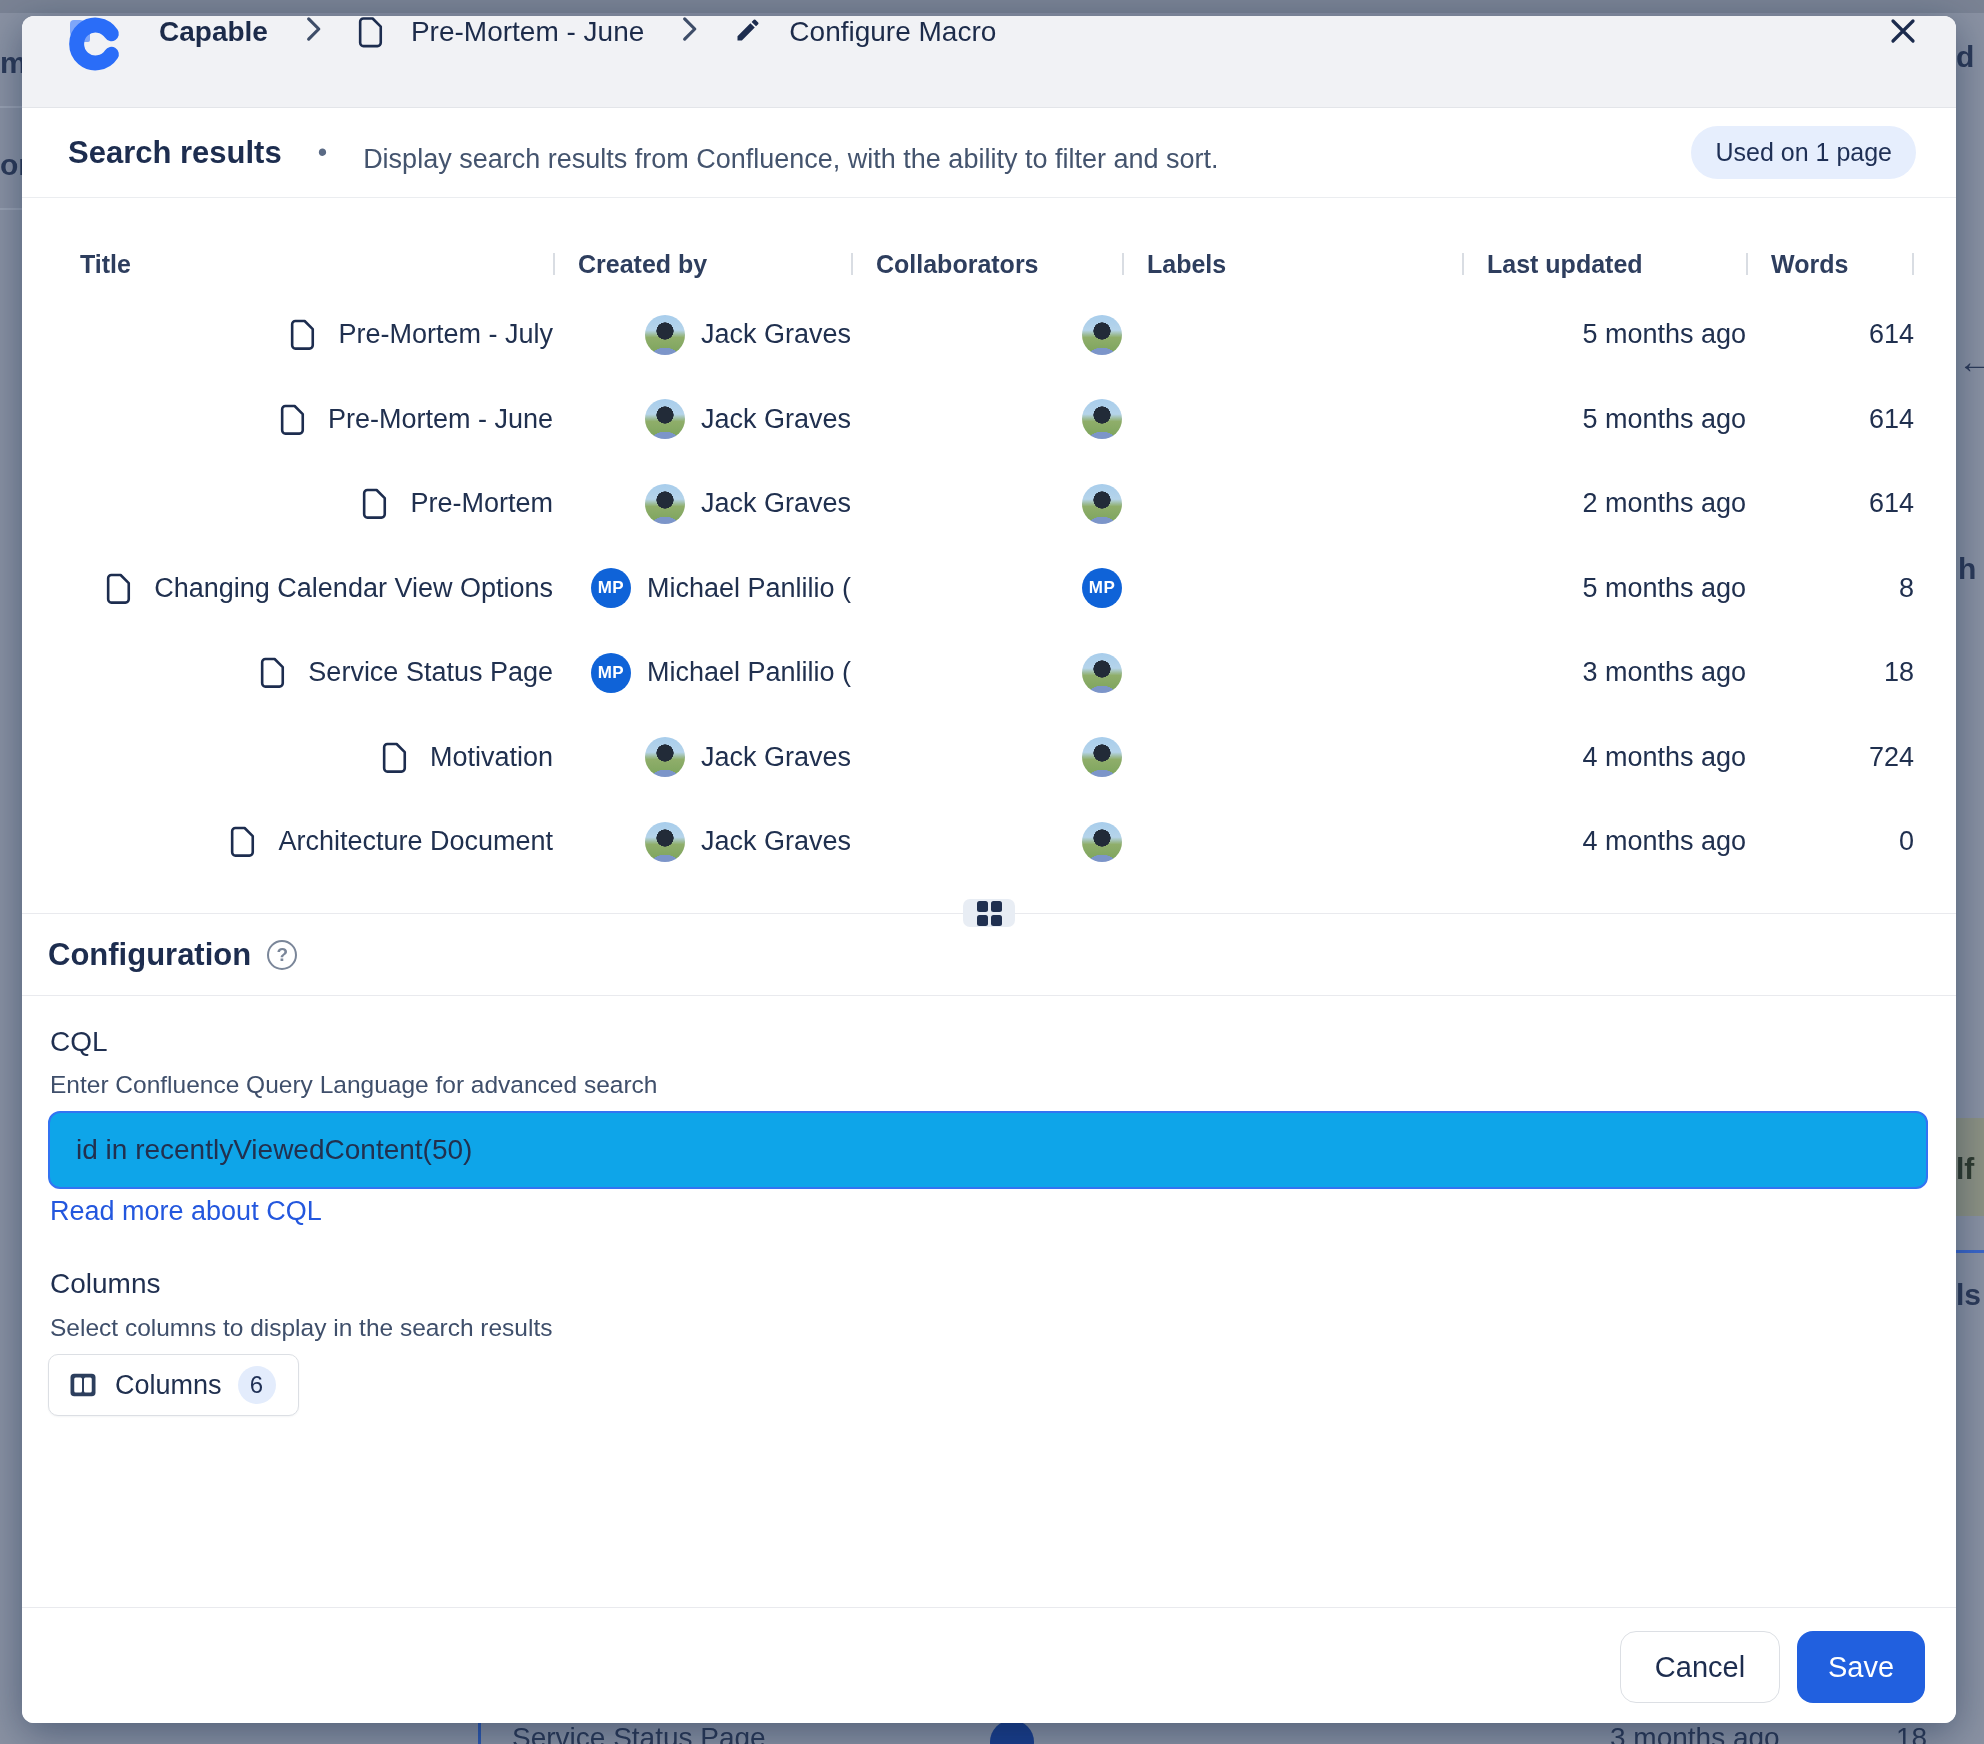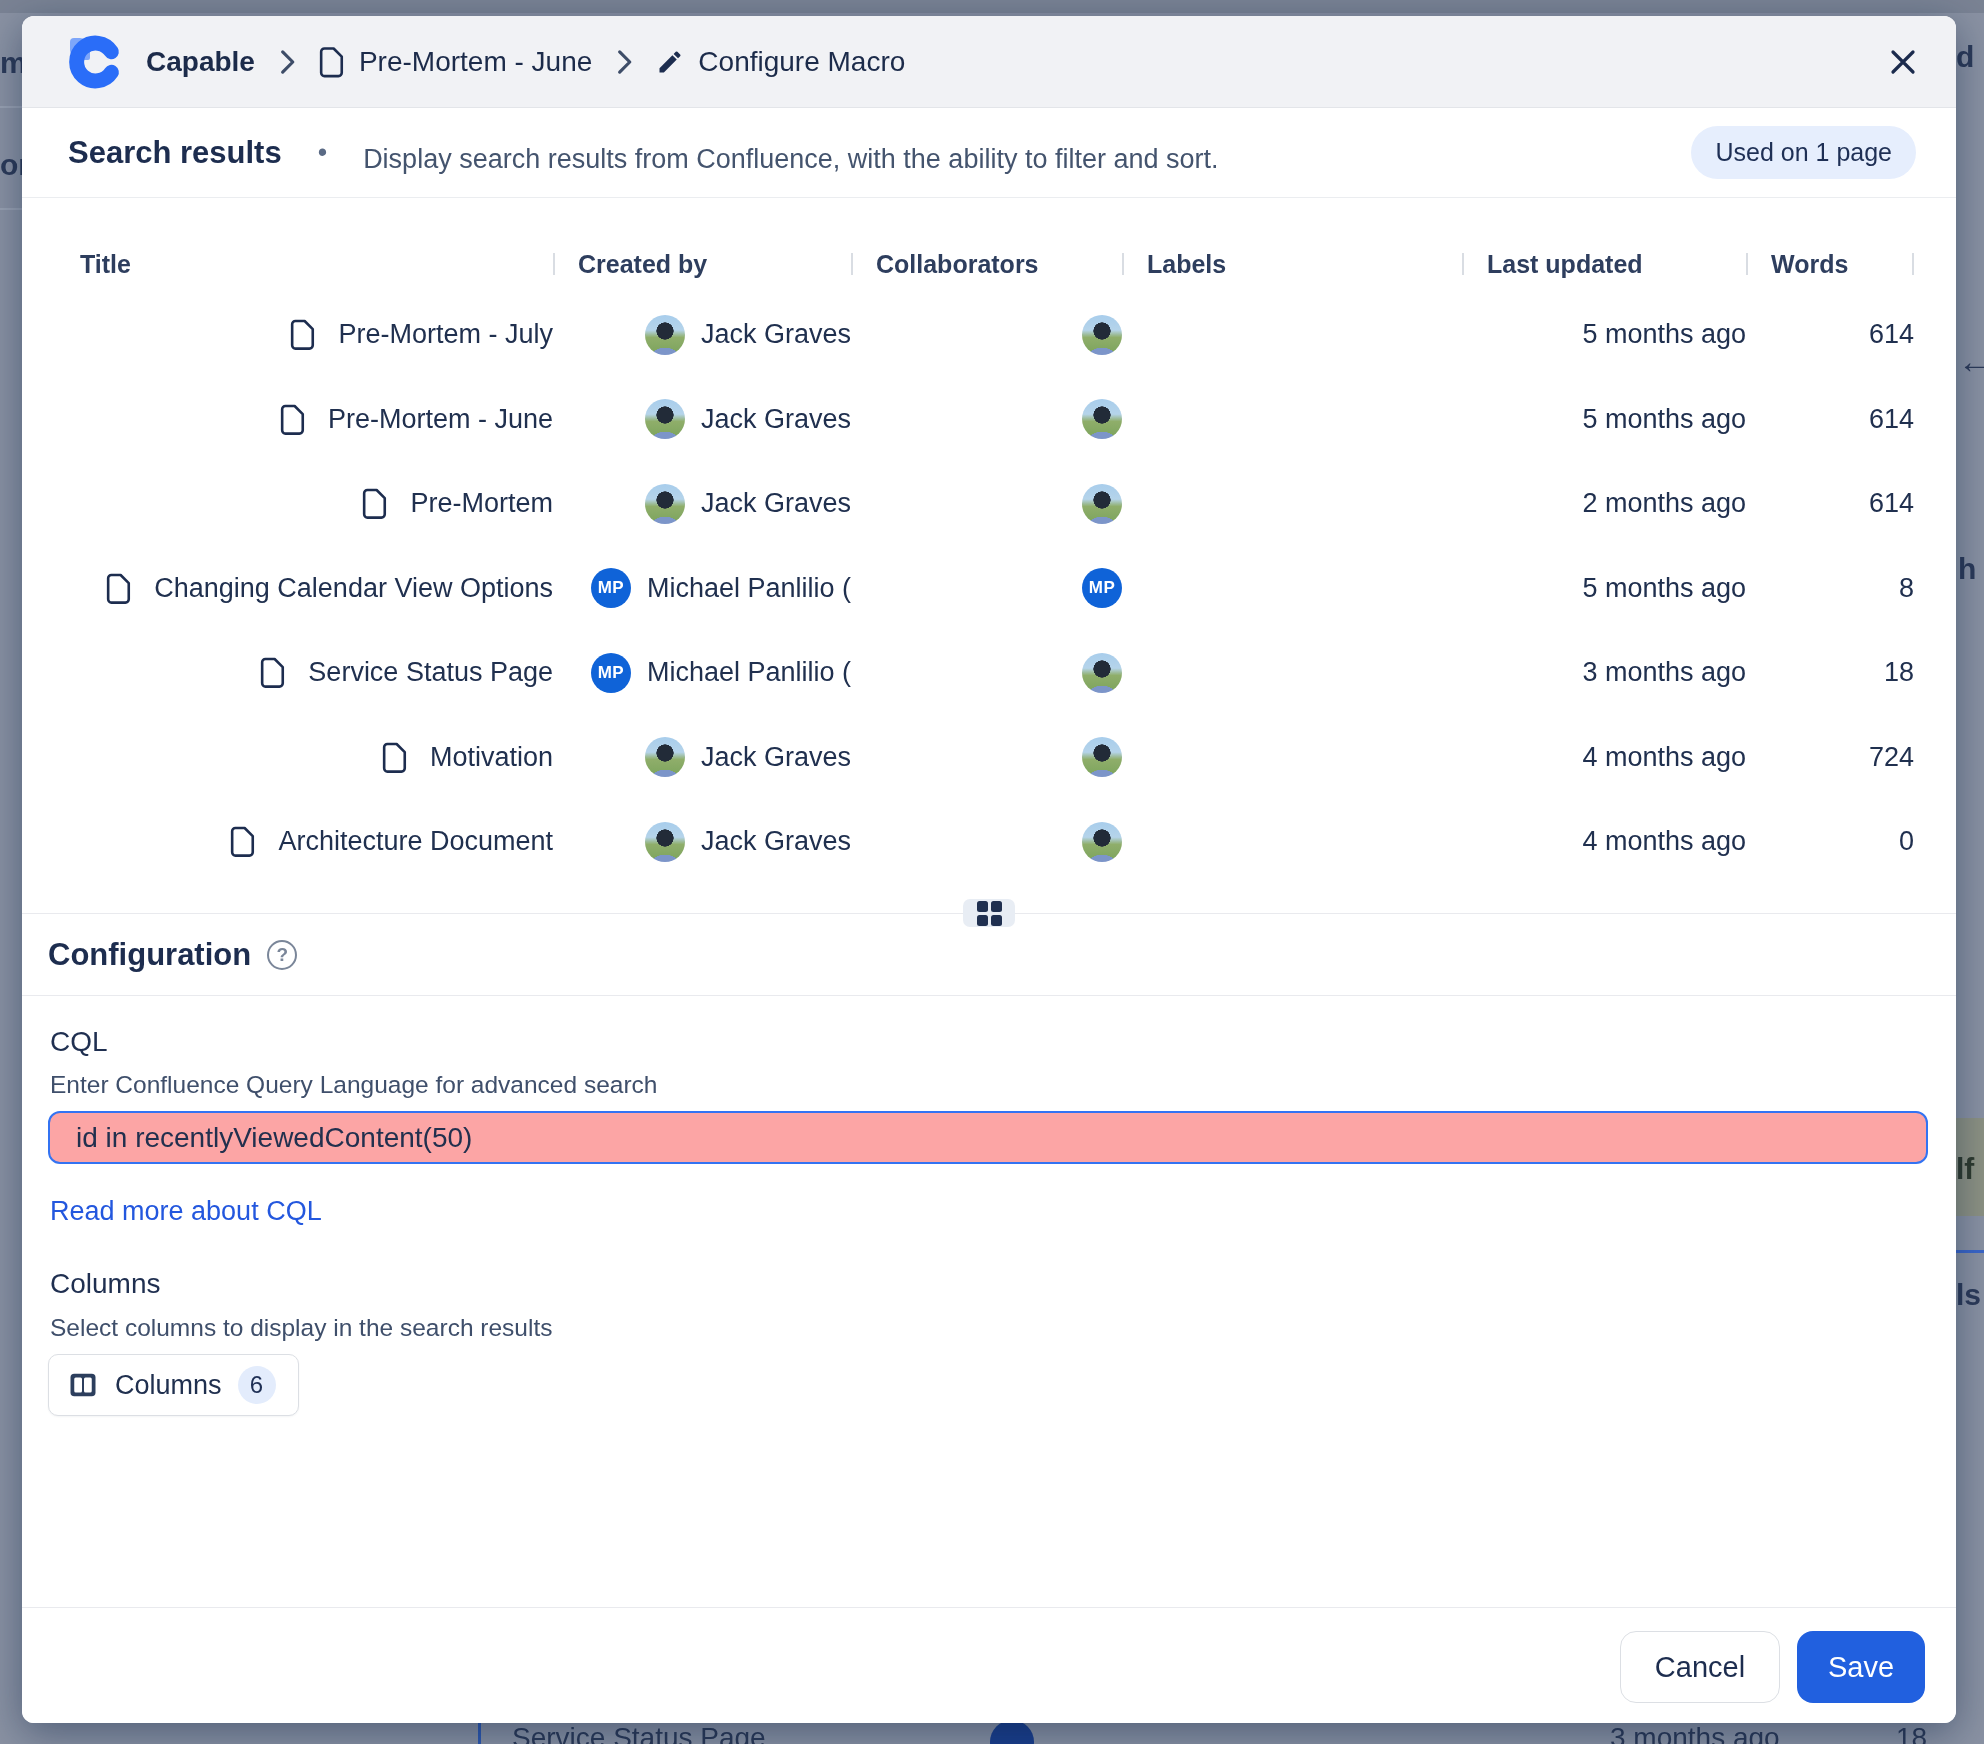--- a/index.html
+++ b/index.html
@@ -23,21 +23,21 @@
   .modal{
     position:absolute; left:22px; top:16px; width:1934px; height:1707px;
     background:#ffffff; border-radius:12px; z-index:10;
     box-shadow:0 10px 40px rgba(9,30,66,.45);
   }
   
   .mheader{
     position:absolute; left:0; top:0; right:0; height:92px;
     background:#f1f2f5; border-bottom:1px solid #e3e5e9;
     border-radius:12px 12px 0 0;
-    display:flex; align-items:center; padding:0 38px 0 46px;
+    display:flex; align-items:flex-start; padding:0 38px 0 46px;gap:13px;
   }
   .logo-c{ width:56px; height:56px; flex:0 0 auto; position:relative; }
   .logo-c .accent{ position:absolute; left:2px; top:4px; width:20px; height:22px; background:#7ea6f9; border-radius:4px 10px 2px 10px; }
   .logo-c svg{ position:relative; }
   .crumb{ font-size:28px; color:#1c2b4a; white-space:nowrap; }
   .crumb.app{ font-weight:600; margin-left:22px; }
   .crumb.page, .crumb.action{ font-weight:500; }
   .chev{ margin:0 22px; display:flex; align-items:center; }
   .bc-icon{ display:flex; align-items:center; margin-right:14px; }
   .close-btn{ margin-left:auto; display:flex; align-items:center; cursor:pointer; }
@@ -94,23 +94,23 @@
     position:absolute; left:50%; top:883px; transform:translateX(-50%);
     width:52px; height:28px; background:#e8edf4; border-radius:7px; z-index:3;
     display:flex; align-items:center; justify-content:center; cursor:grab;
   }
   .drag-pill .dots{ display:grid; grid-template-columns:11px 11px; grid-template-rows:11px 11px; gap:3px; }
   .drag-pill .dots span{ background:#203050; border-radius:2.5px; }
   
   .flabel{ position:absolute; left:28px; font-size:28px; font-weight:400; color:#1f2f50; }
   .fdesc{ position:absolute; left:28px; font-size:24.5px; color:#3f4f6b; }
   .cql-input{
-    position:absolute; left:26px; right:28px; top:1095px; height:53px;
+    position:absolute; left:26px; right:28px; top:1095px; height:78px;
     border:2px solid #3373f2; border-radius:12px; outline:none;
-    font-family:"Liberation Sans", sans-serif; font-size:28px; color:#22304e; padding:0 26px; background:#fca5a5;
+    font-family:"Liberation Sans", sans-serif; font-size:28px; color:#22304e; padding:0 26px; background:#0ea5e9;
   }
   .cql-link{ position:absolute; left:28px; top:1180px; font-size:27px; font-weight:500; color:#2357de; text-decoration:none; cursor:pointer; }
   .columns-btn{
     position:absolute; left:26px; top:1338px; height:62px;
     border:1px solid #dcdfe4; border-radius:10px; background:#fff;
     display:flex; align-items:center; gap:16px; padding:0 22px 0 18px; cursor:pointer;
     box-shadow:0 1px 2px rgba(9,30,66,.05);
   }
   .columns-btn .lbl{ font-size:27px; color:#20304f; }
   .count-badge{

